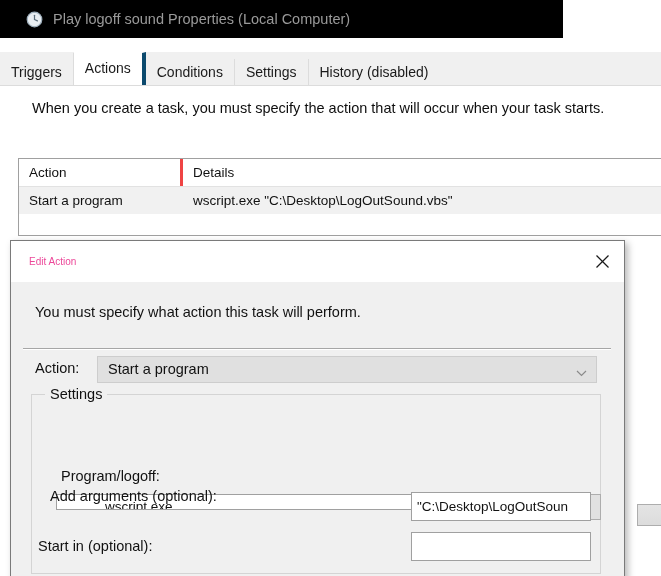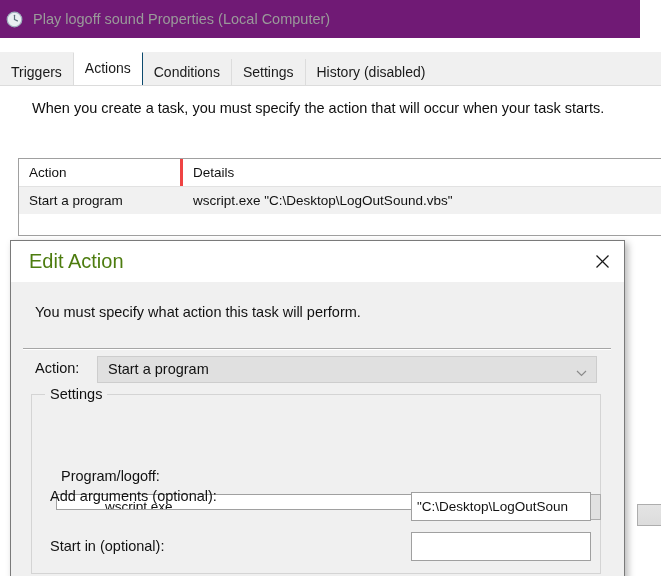--- a/index.html
+++ b/index.html
@@ -22,24 +22,25 @@
   #parent-window {
     position: absolute;
     left: 0; top: 0;
     width: 661px; height: 576px;
     background: #ffffff;
   }
 
   #parent-titlebar {
     position: absolute;
     left: 0; top: 0;
-    width: 640px; height: 38px;
-    background: #701a75;
+    width: 543px; height: 38px;
+    background: #000000;
     display: flex;
     align-items: center;
+    padding-left: 20px;
   }
   #parent-titlebar .title-icon {
     margin-left: 6px;
     width: 17px; height: 17px;
     display: block;
   }
   #parent-titlebar .title-text {
     margin-left: 10px;
     font-size: 14.5px;
     color: #9a9a9a;
@@ -70,21 +71,21 @@
     border-left: 1px solid #dcdcdc;
     box-sizing: border-box;
     background: #f0f0f0;
   }
   .tab:first-child { border-left: none; }
   .tab.selected {
     height: 33px;
     line-height: 31px;
     background: #ffffff;
     border-left: 1px solid #dcdcdc;
-    border-right: 1px solid #0c4a6e;
+    border-right: 4px solid #0c4a6e;
     border-top: 1px solid #ffffff;
     margin-bottom: 0px;
     z-index: 3;
   }
   .tab.after-selected { border-left: none; text-align: right; }
 
   
   #parent-desc {
     position: absolute;
     left: 20px; top: 100px;
@@ -170,22 +171,22 @@
   }
   #dialog-titlebar {
     position: relative;
     height: 41px;
     background: #ffffff;
     display: flex;
     align-items: center;
   }
   #dialog-title {
     margin-left: 18px;
-    font-size: 20px;
-    color: #4d7c0f;
+    font-size: 10px;
+    color: #ec4899;
     white-space: nowrap;
   }
   #dialog-close {
     position: absolute;
     right: 0px; top: 0px;
     width: 44px; height: 41px;
     display: flex;
     align-items: center;
     justify-content: center;
   }
@@ -301,21 +302,21 @@
     box-sizing: border-box;
     text-align: center;
     line-height: 24px;
     font-size: 14.5px;
     color: #111111;
   }
 
   #arguments-label { left: 50px; top: 488px; }
   #arguments-input { left: 411px; top: 492px; width: 180px; height: 29px; line-height: 27px; }
 
-  #startin-label  { left: 50px; top: 538px; }
+  #startin-label  { left: 38px; top: 538px; }
   #startin-input  { left: 411px; top: 532px; width: 180px; height: 29px; line-height: 27px; }
 </style>
 </head>
 <body>
 
 <div id="parent-window">
 
   <div id="parent-titlebar">
     <span class="title-icon">
       <svg width="17" height="17" viewBox="0 0 17 17">

